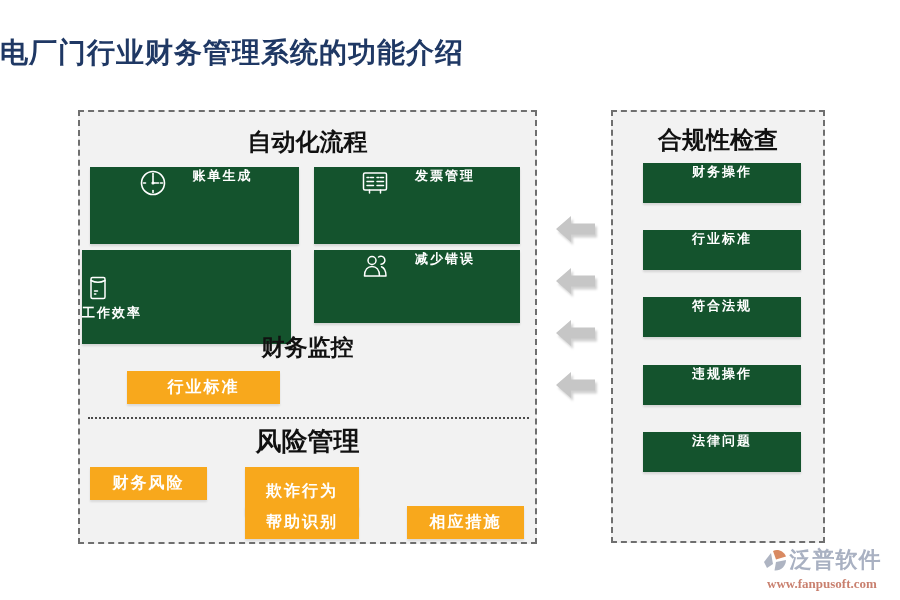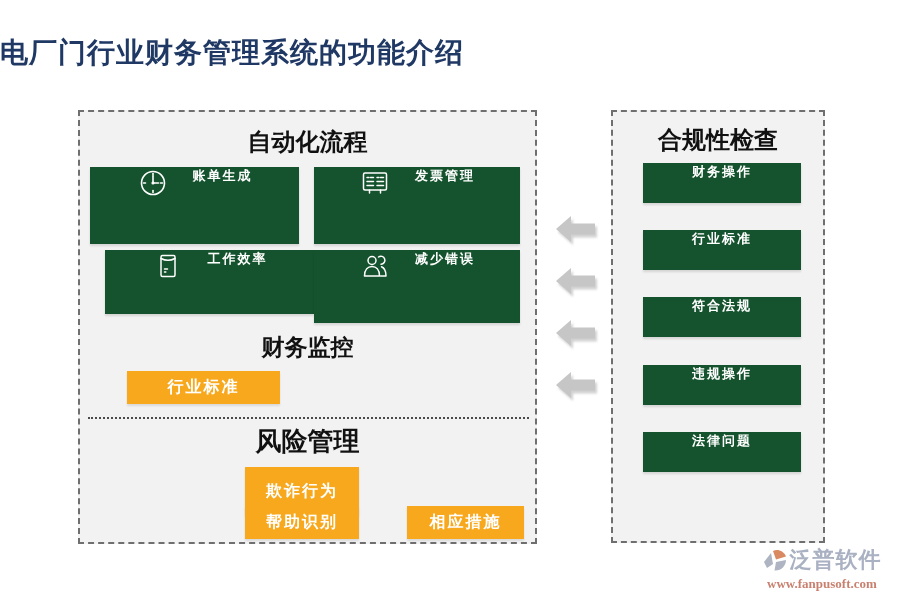--- a/index.html
+++ b/index.html
@@ -129,21 +129,21 @@
           <line x1="18" y1="14.5" x2="24.5" y2="14.5"></line>
         <line x1="8" y1="18.5" x2="14.5" y2="18.5"></line>
           <line x1="18" y1="18.5" x2="24.5" y2="18.5"></line>
         <line x1="10.5" y1="23" x2="10.5" y2="26"></line>
           <line x1="21.5" y1="23" x2="21.5" y2="26"></line>
       </svg>
     </span>
     <span>发票管理</span>
   </div>
 
-  <div class="abs btn-blue" style="left:25px; top:138px; width:209px; height:64px;">
+  <div class="abs btn-blue" style="left:2px; top:138px; width:209px; height:94px;flex-direction:column;">
     <span class="icon">
       <svg width="32" height="32" viewBox="0 0 32 32" fill="none" stroke="#ffffff" stroke-width="1.5" stroke-linecap="round">
         <rect x="9" y="5.5" width="14" height="21" rx="1.5"></rect>
         <path d="M9,8.5 Q16,12 23,8.5"></path>
         <line x1="12.5" y1="19" x2="15.5" y2="19"></line>
         <line x1="12.5" y1="22" x2="13.8" y2="22"></line>
       </svg>
     </span>
     <span>工作效率</span>
   </div>
@@ -163,20 +163,23 @@
   <div class="abs section-heading" style="top:220px; font-size:23px;">财务监控</div>
 
   <div class="abs btn-orange" style="left:47px; top:259px; width:153px; height:33px;">
     <span>行业标准</span>
   </div>
 
   <div class="abs dotted-divider"></div>
 
   <div class="abs section-heading" style="top:312px; font-size:26px;">风险管理</div>
 
+  <div class="abs btn-orange" style="left:10px;  top:355px; width:117px; height:33px;">
+    <span>财务风险</span>
+  </div>
   <div class="abs btn-orange" style="left:165px; top:355px; width:114px; height:48px;">
     <span>欺诈行为</span>
   </div>
   <div class="abs btn-orange" style="left:165px; top:394px; width:114px; height:33px;">
     <span>帮助识别</span>
   </div>
   <div class="abs btn-orange" style="left:327px; top:394px; width:117px; height:33px;">
     <span>相应措施</span>
   </div>
 </div>

